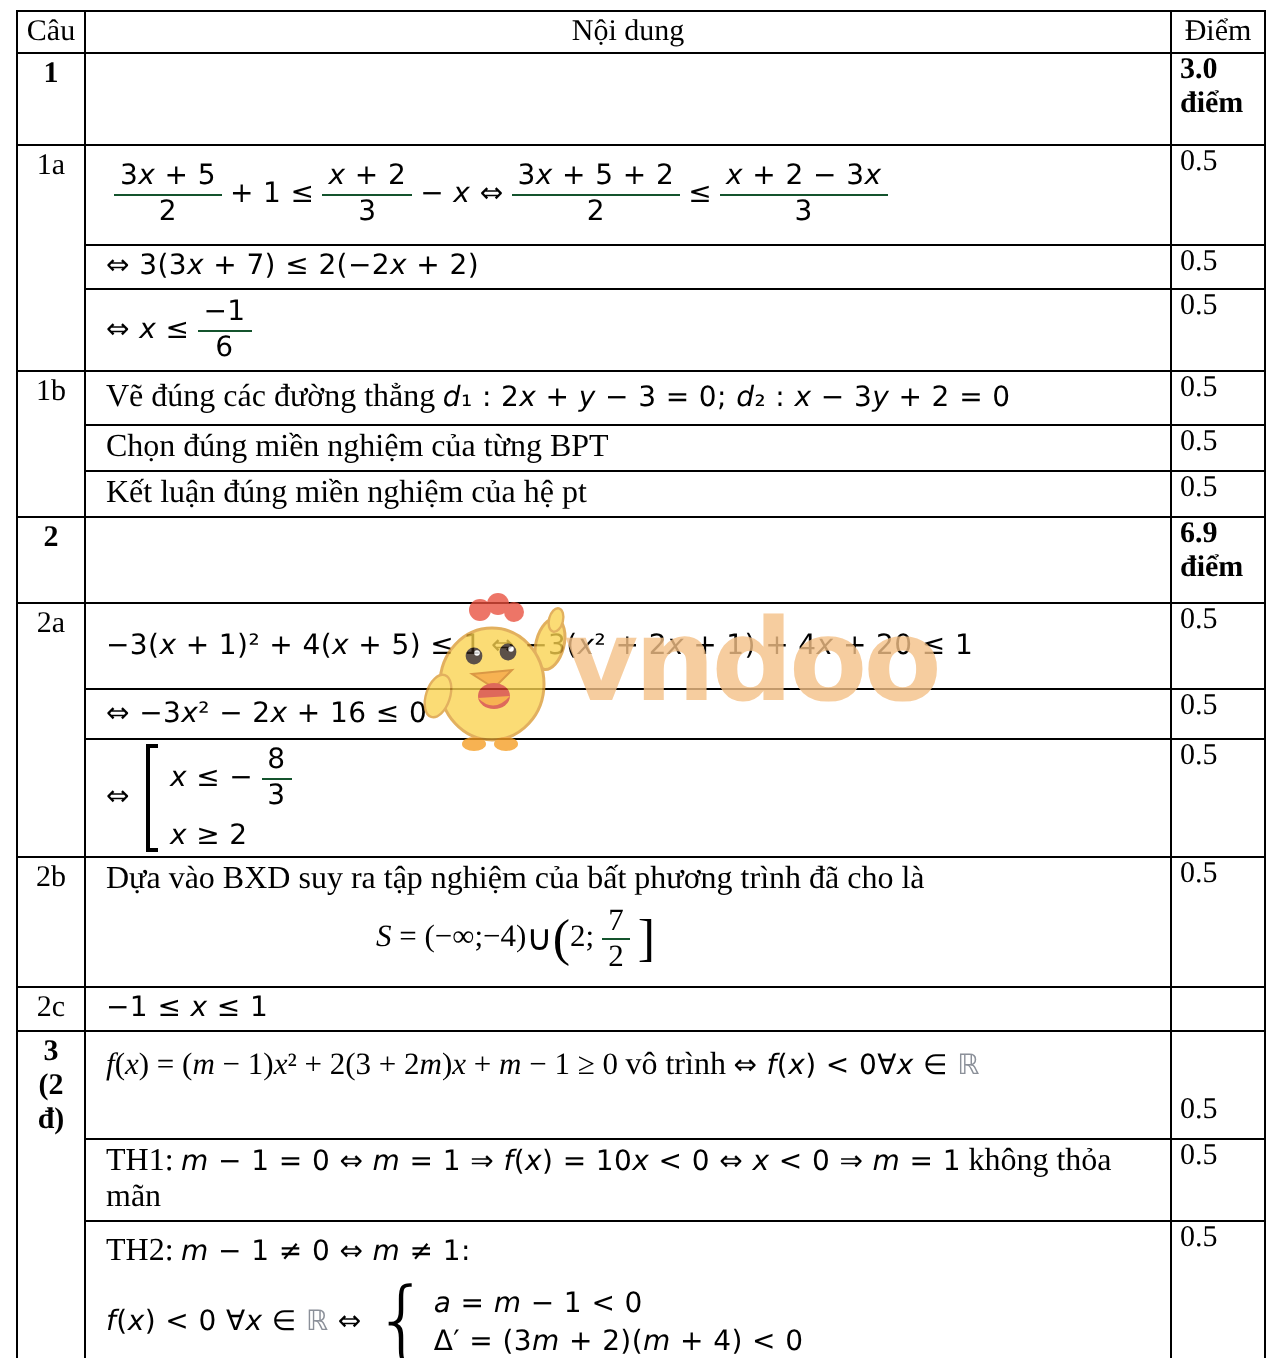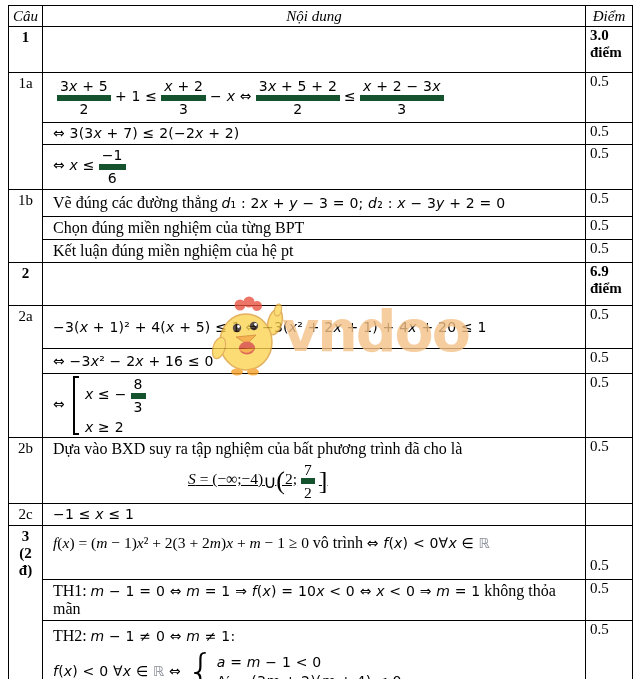--- a/index.html
+++ b/index.html
@@ -3,44 +3,44 @@
 <meta charset="utf-8">
 <style>
   *{box-sizing:border-box;margin:0;padding:0;}
   html,body{width:640px;height:679px;}
   body{position:relative;background:#fff;color:#000;
        font-family:"Liberation Serif","DejaVu Serif",serif;overflow:hidden;}
 
   table.sheet{position:absolute;left:8px;top:5px;width:624px;
               border-collapse:collapse;table-layout:fixed;}
   td,th{border:1px solid #000;font-size:15px;padding:1px 4px;overflow:hidden;}
-  th{font-weight:400;text-align:center;height:21px;font-style:italic;}
+  th{font-weight:400;text-align:center;height:21px;}
   td.cau{text-align:center;vertical-align:top;padding-top:2px;}
   td.pts{text-align:left;vertical-align:top;padding-top:0;}
   td.pts.bottom{vertical-align:bottom;padding-bottom:5px;}
   td.content{padding:2px 4px 2px 10px;vertical-align:middle;}
   .bold{font-weight:bold;}
 
   .math{font-family:"DejaVu Sans","Liberation Sans",sans-serif;font-size:14px;letter-spacing:.2px;}
   .math.serif{font-family:"Liberation Serif","DejaVu Serif",serif;font-size:15.5px;letter-spacing:0;}
   .vn{font-size:16px;}
   .bb{color:#8b9099;}
 
   .frac{display:inline-block;vertical-align:middle;text-align:center;margin:0 4px;}
-  .frac .fn{display:block;border-bottom:6px solid #14532d;padding:0 3px;line-height:17px;}
+  .frac .fn{display:block;border-bottom:1px solid #14532d;padding:0 3px;line-height:17px;}
   .frac .fd{display:block;padding:0 3px;line-height:17px;}
 
   .cases{display:inline-flex;align-items:stretch;margin-left:8px;vertical-align:middle;}
   .sqbr{width:6px;border-left:2px solid #000;border-top:2px solid #000;border-bottom:2px solid #000;margin-right:6px;}
   .case-stack{display:flex;flex-direction:column;justify-content:center;gap:3px;align-items:flex-start;}
 
   .sys{display:inline-flex;align-items:center;}
   .brace{font-family:"DejaVu Sans",sans-serif;font-size:44px;font-weight:200;line-height:44px;margin:0 2px 0 6px;}
 
-  .s-line{margin:3px 0 0 135px;white-space:nowrap;text-decoration:underline;}
+  .s-line{margin:3px 0 0 135px;white-space:nowrap;}
   .bigp{font-size:26px;font-weight:300;vertical-align:middle;line-height:0;}
   .cup{font-family:"DejaVu Sans",sans-serif;font-size:18px;vertical-align:middle;}
 
   .wm{position:absolute;left:206px;top:294px;height:84px;display:flex;align-items:center;
       z-index:3;pointer-events:none;}
   .wm-text{font-family:"DejaVu Sans",sans-serif;font-weight:bold;font-size:57px;
            letter-spacing:-2px;color:#f4c188;opacity:.8;line-height:1;
            margin-left:-8px;padding-bottom:10px;}
 </style>
 </head>

